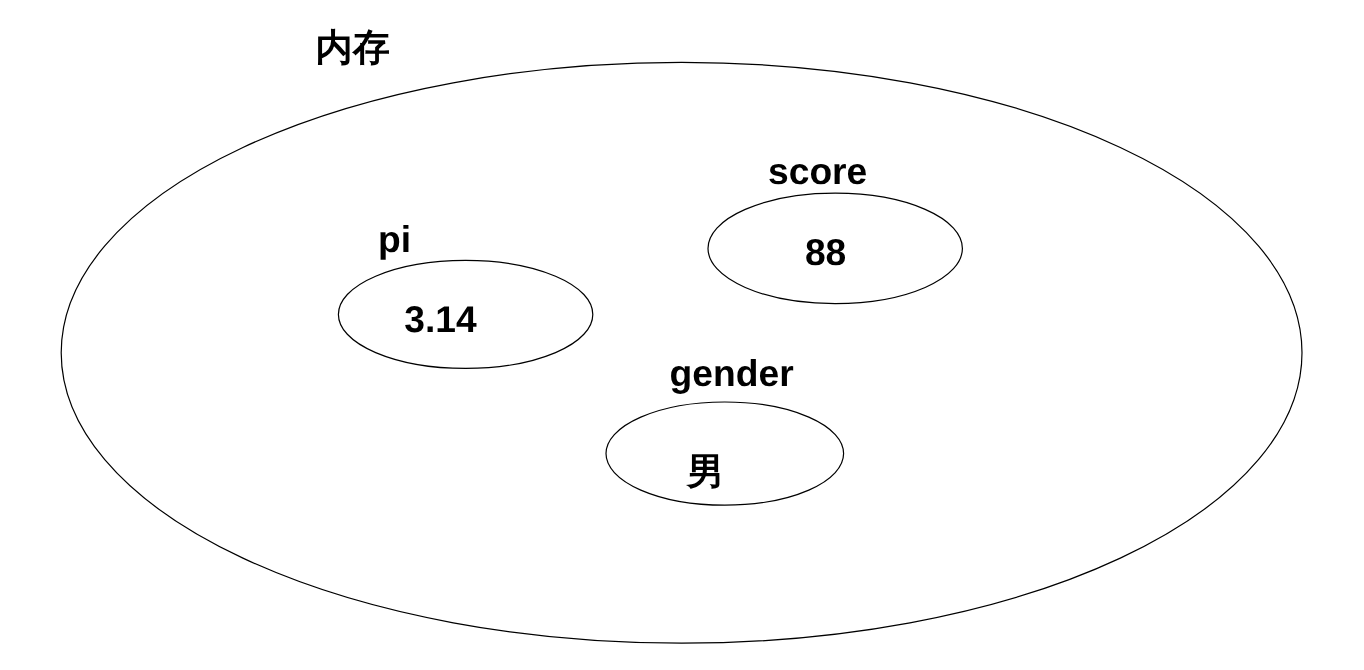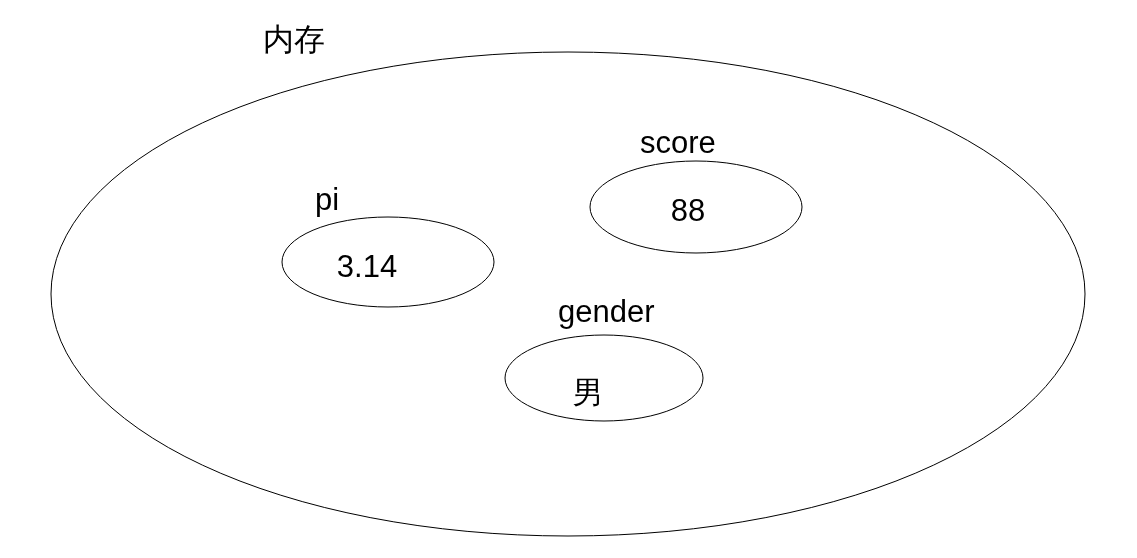--- a/index.html
+++ b/index.html
@@ -6,20 +6,21 @@
     margin: 0;
     padding: 0;
     background: #ffffff;
   }
   .canvas {
     position: relative;
     width: 1137px;
     height: 558px;
     background: #ffffff;
     overflow: hidden;
+    font-weight: bold;
   }
   svg {
     display: block;
   }
   svg text {
     font-family: "Liberation Sans", "DejaVu Sans", sans-serif;
     font-size: 31px;
     fill: #000000;
   }
   svg ellipse {

